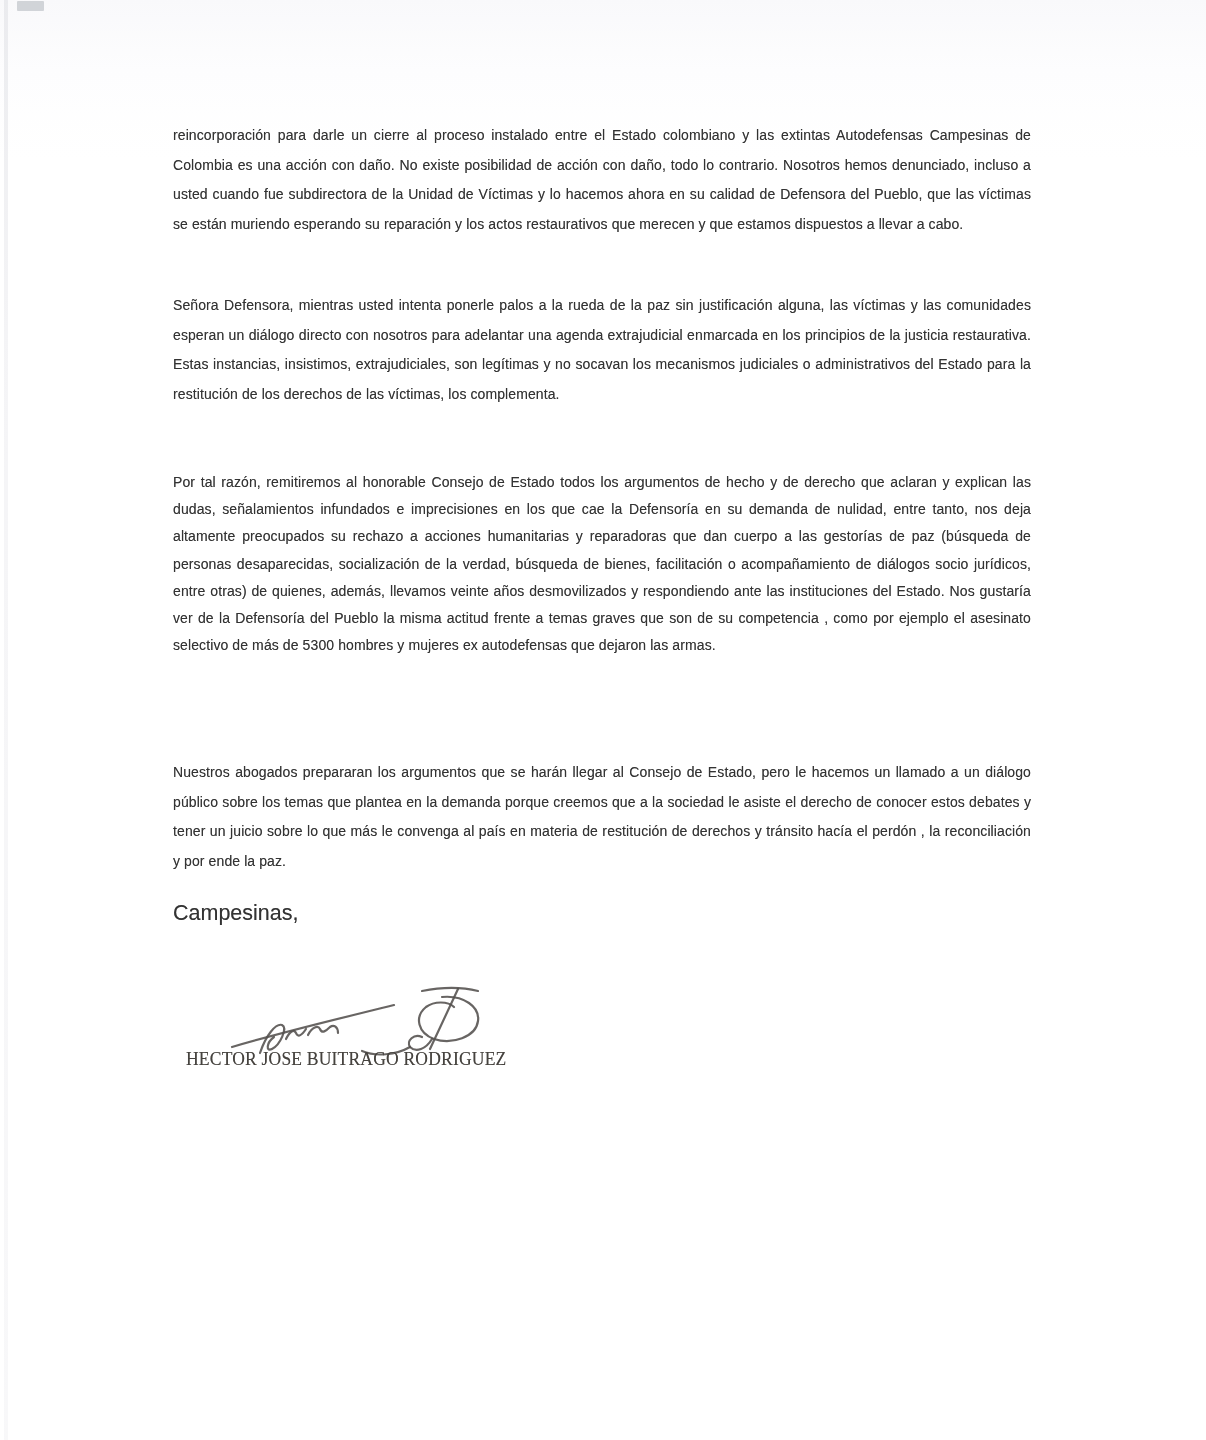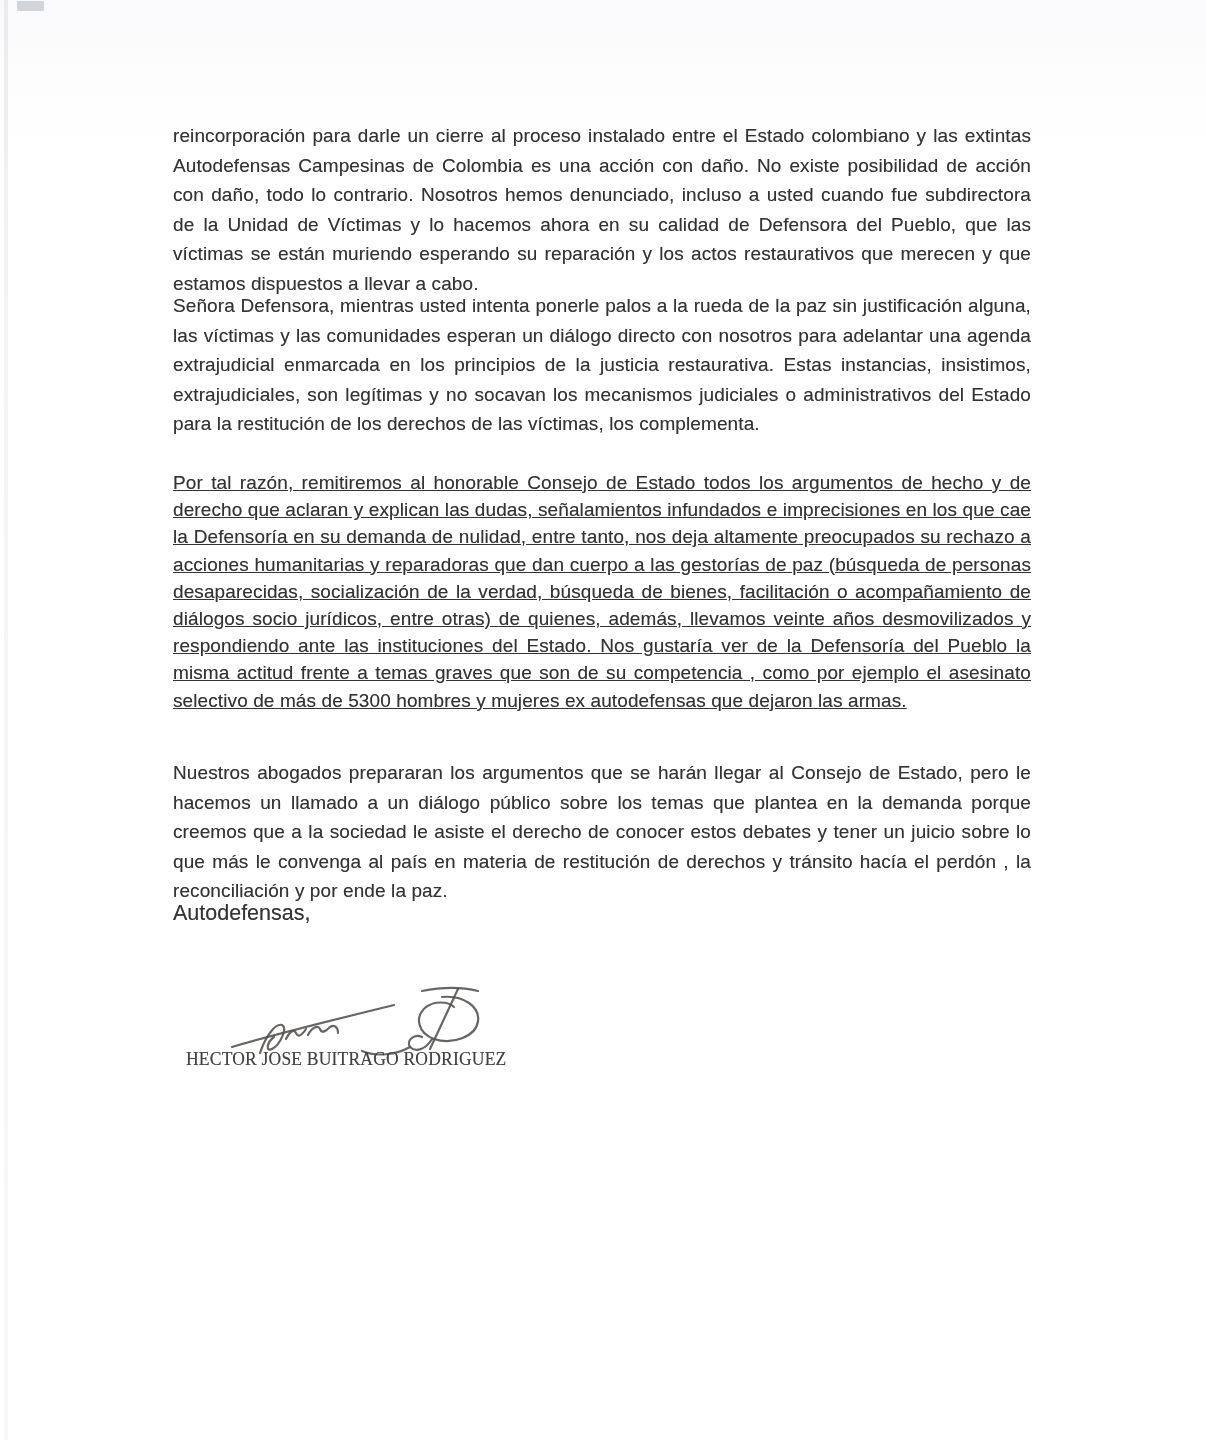--- a/index.html
+++ b/index.html
@@ -21,27 +21,27 @@
     opacity:.65;
   }
   .corner-mark{
     position:absolute;left:17px;top:1px;width:27px;height:10px;
     background:#c7cad0;border-radius:1px;opacity:.8;
   }
   
   .para{
     position:absolute;left:173px;width:858px;margin:0;
     text-align:justify;
-    font-size:19px;line-height:29.5px;
+    font-size:14px;line-height:29.5px;
     color:#333333;letter-spacing:.1px;
     text-shadow:0 0 .5px rgba(40,40,40,.45);
   }
   .p1{top:121px;}
   .p2{top:291px;}
-  .p3{top:469px;line-height:27.2px;text-decoration:underline;}
+  .p3{top:469px;line-height:27.2px;}
   .p4{top:738px;margin-top:20px;}
   .closing{
     position:absolute;left:173px;top:901px;margin:0;
     font-size:21.5px;color:#333333;
     text-shadow:0 0 .5px rgba(40,40,40,.45);
   }
   
   .sig{position:absolute;}
   .sig-name{
     position:absolute;white-space:nowrap;
@@ -76,21 +76,21 @@
 
 <div class="page">
   <div class="edge-left"></div>
   <div class="corner-mark"></div>
 
   <p class="para p1">reincorporación para darle un cierre al proceso instalado entre el Estado colombiano y las extintas Autodefensas Campesinas de Colombia es una acción con daño. No existe posibilidad de acción con daño, todo lo contrario. Nosotros hemos denunciado, incluso a usted cuando fue subdirectora de la Unidad de Víctimas y lo hacemos ahora en su calidad de Defensora del Pueblo, que las víctimas se están muriendo esperando su reparación y los actos restaurativos que merecen y que estamos dispuestos a llevar a cabo.</p>
   <p class="para p2">Señora Defensora, mientras usted intenta ponerle palos a la rueda de la paz sin justificación alguna, las víctimas y las comunidades esperan un diálogo directo con nosotros para adelantar una agenda extrajudicial enmarcada en los principios de la justicia restaurativa. Estas instancias, insistimos, extrajudiciales, son legítimas y no socavan los mecanismos judiciales o administrativos del Estado para la restitución de los derechos de las víctimas, los complementa.</p>
   <p class="para p3">Por tal razón, remitiremos al honorable Consejo de Estado todos los argumentos de hecho y de derecho que aclaran y explican las dudas, señalamientos infundados e imprecisiones en los que cae la Defensoría en su demanda de nulidad, entre tanto, nos deja altamente preocupados su rechazo a acciones humanitarias y reparadoras que dan cuerpo a las gestorías de paz (búsqueda de personas desaparecidas, socialización de la verdad, búsqueda de bienes, facilitación o acompañamiento de diálogos socio jurídicos, entre otras) de quienes, además, llevamos veinte años desmovilizados y respondiendo ante las instituciones del Estado. Nos gustaría ver de la Defensoría del Pueblo la misma actitud frente a temas graves que son de su competencia , como por ejemplo el asesinato selectivo de más de 5300 hombres y mujeres ex autodefensas que dejaron las armas.</p>
   <p class="para p4">Nuestros abogados prepararan los argumentos que se harán llegar al Consejo de Estado, pero le hacemos un llamado a un diálogo público sobre los temas que plantea en la demanda porque creemos que a la sociedad le asiste el derecho de conocer estos debates y tener un juicio sobre lo que más le convenga al país en materia de restitución de derechos y tránsito hacía el perdón , la reconciliación y por ende la paz.</p>
 
-  <p class="closing">Autodefensas,</p>
+  <p class="closing">Campesinas,</p>
 
   <div class="sig sig1">
     <svg class="scribble" width="262" height="78" viewBox="0 0 262 78">
       <path d="M6 64 C60 48 120 34 168 22"></path>
       <path d="M34 70 C40 52 50 40 56 42 C62 45 54 62 46 66 C40 69 40 60 48 54"></path>
       <path d="M60 56 C64 48 68 46 70 50 C72 55 76 52 80 46 M82 52 C86 44 92 42 94 46 C96 51 100 48 104 44 C108 41 112 44 112 50"></path>
       <path d="M196 8 C216 4 236 4 252 8"></path>
       <path d="M216 14 C238 12 254 24 252 38 C250 54 226 62 208 56 C192 50 188 34 200 24 C208 18 222 18 228 24"></path>
       <path d="M232 6 L204 66"></path>
       <path d="M206 56 C200 66 190 70 184 64 C180 58 188 50 196 54"></path>

